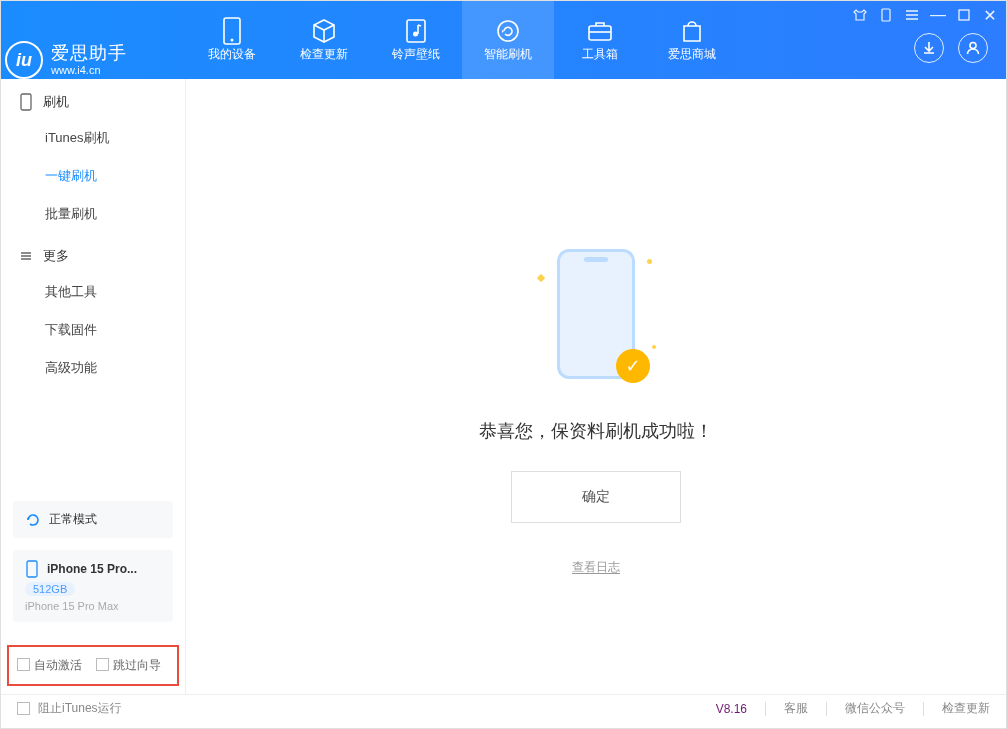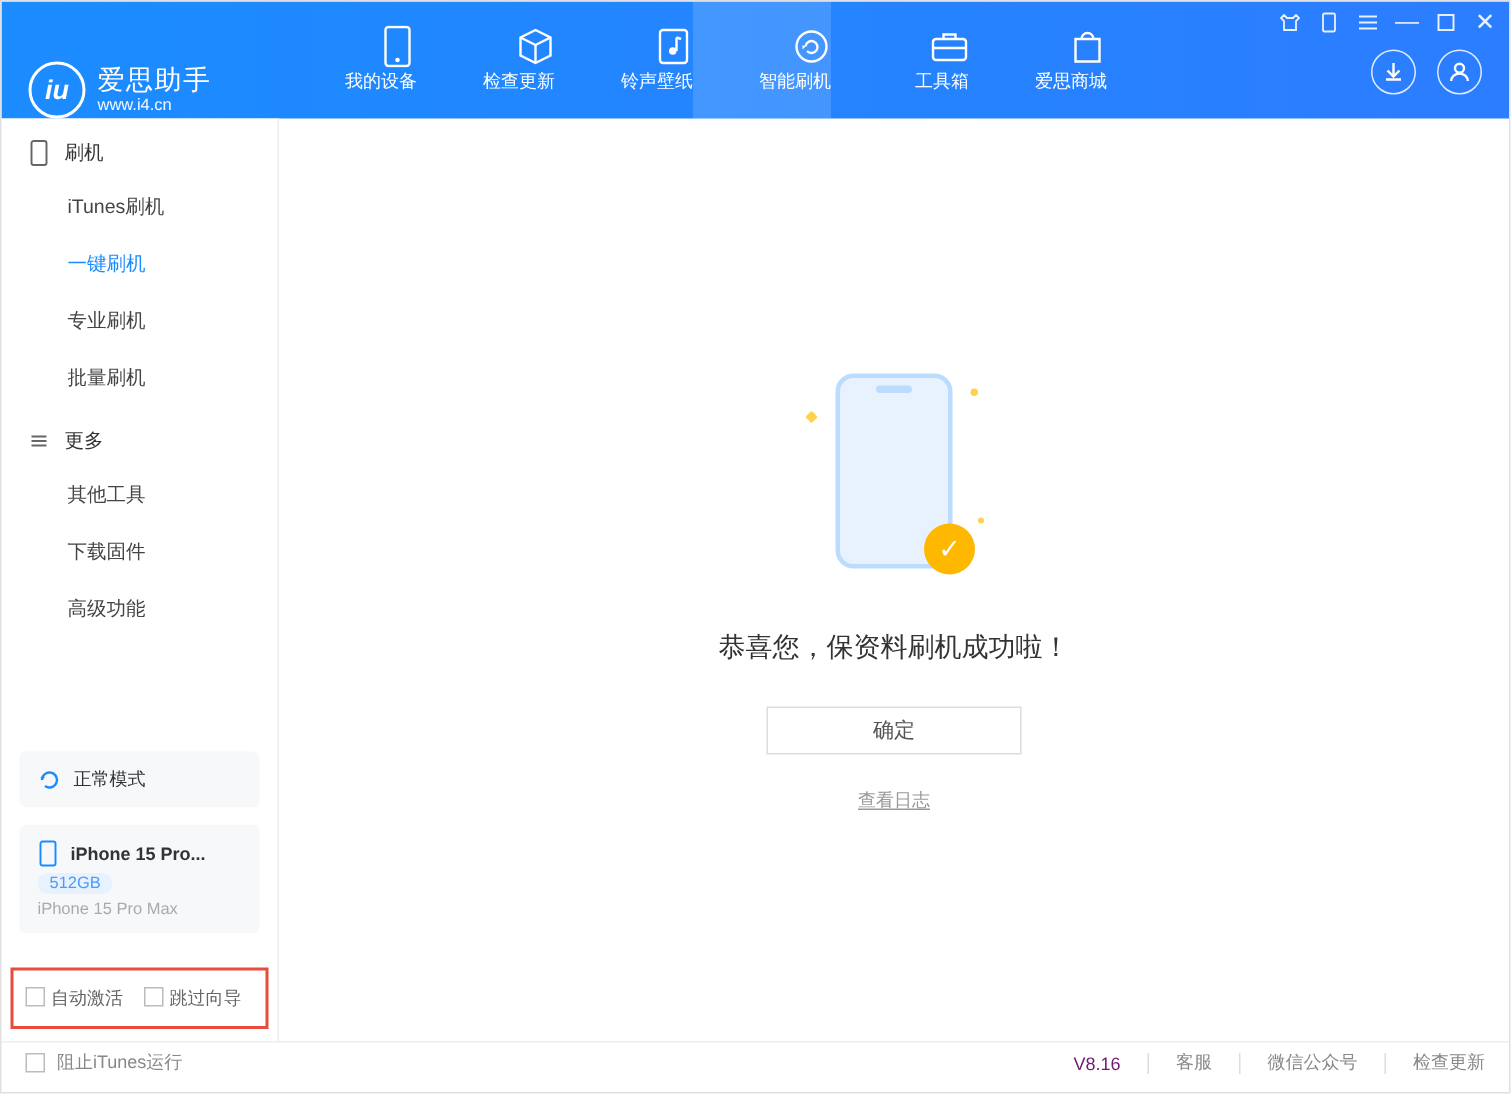--- a/index.html
+++ b/index.html
@@ -1,25 +1,25 @@
 <!DOCTYPE html>
 <html><head>
 <meta charset="utf-8">
 <style>
 * { margin: 0; padding: 0; box-sizing: border-box; font-family: "Microsoft YaHei", Arial, sans-serif; }
 body { background: #fff; width: 1007px; height: 729px; overflow: hidden; border: 1px solid #e0e0e0; }
 
 .header { height: 78px; background: linear-gradient(to right, #1b8cff, #2c7dff); display: flex; align-items: stretch; color: #fff; position: relative; }
-.logo-block { display: flex; align-items: center; padding: 0 18px; width: 185px; margin-top: 40px; }
+.logo-block { display: flex; align-items: center; padding: 0 4px; width: 185px; margin-top: 40px; }
 .logo-circle { width: 38px; height: 38px; border: 2.5px solid #fff; border-radius: 50%; display: flex; align-items: center; justify-content: center; margin-right: 8px; font-size: 18px; font-weight: bold; font-style: italic; }
 .logo-text .cn { font-size: 18px; font-weight: 500; letter-spacing: 1px; line-height: 1.1; }
 .logo-text .en { font-size: 11px; opacity: .95; line-height: 1.1; }
 
 .nav { display: flex; }
-.nav-item { width: 92px; display: flex; flex-direction: column; align-items: flex-end; justify-content: center; gap: 2px; cursor: pointer; font-size: 12px; }
+.nav-item { width: 92px; display: flex; flex-direction: column; align-items: center; justify-content: center; gap: 2px; cursor: pointer; font-size: 12px; }
 .nav-item.active { background: rgba(255,255,255,.15); }
 .nav-icon { width: 26px; height: 26px; display: flex; align-items: center; justify-content: center; }
 
 .win-controls { position: absolute; right: 8px; top: 6px; display: flex; gap: 10px; align-items: center; font-size: 14px; opacity: .9; }
 .win-controls span { cursor: pointer; display: inline-flex; width: 16px; height: 16px; align-items: center; justify-content: center; }
 .header-right-icons { position: absolute; right: 18px; bottom: 16px; display: flex; gap: 14px; }
 .circ-btn { width: 30px; height: 30px; border: 1.8px solid rgba(255,255,255,.85); border-radius: 50%; display: flex; align-items: center; justify-content: center; cursor: pointer; }
 
 .body-wrap { display: flex; height: 615px; }
 .sidebar { width: 185px; background: #fff; border-right: 1px solid #eee; position: relative; }
@@ -37,21 +37,21 @@
 .red-box { position: absolute; bottom: 8px; left: 6px; right: 6px; border: 2px solid #e74c3c; padding: 10px 8px; display: flex; gap: 14px; font-size: 12px; color: #666; margin-top: 24px; }
 .cb { width: 13px; height: 13px; border: 1px solid #bbb; display: inline-block; margin-right: 4px; vertical-align: -2px; }
 
 .main { flex: 1; position: relative; display: flex; flex-direction: column; align-items: center; justify-content: flex-start; padding-top: 170px; }
 .phone-ill { position: relative; width: 100px; height: 140px; margin-bottom: 30px; }
 .phone-ill .phone { width: 78px; height: 130px; border: 3px solid #bcdcff; border-radius: 12px; background: #e8f2ff; margin: 0 auto; position: relative; }
 .phone-ill .phone::before { content:""; position:absolute; top:5px; left:50%; transform:translateX(-50%); width:24px; height:5px; background:#bcdcff; border-radius:3px; }
 .phone-ill .badge { position: absolute; right: -4px; bottom: 6px; width: 34px; height: 34px; background: #ffb800; border-radius: 50%; display:flex; align-items:center; justify-content:center; color:#fff; font-size:18px; }
 .sparkle { position:absolute; background:#ffd24d; border-radius:50%; }
 .main-msg { font-size: 18px; color: #333; margin-bottom: 28px; }
-.ok-btn { width: 170px; height: 32px; border: 1px solid #ddd; background: #fff; font-size: 14px; color: #555; cursor: pointer; margin-bottom: 22px; }
+.ok-btn { width: 170px; height: 52px; border: 1px solid #ddd; background: #fff; font-size: 14px; color: #555; cursor: pointer; margin-bottom: 36px; }
 .log-link { font-size: 12px; color: #999; cursor: pointer; text-decoration: underline; text-underline-offset: 2px; }
 
 .footer { height: 28px; border-top: 1px solid #eee; display: flex; align-items: center; padding: 0 16px; font-size: 12px; color: #888; }
 .footer .cb-stop { display:flex; align-items:center; gap:4px; }
 .footer-right { margin-left: auto; display: flex; align-items: center; gap: 18px; }
 .footer-right .sep { width:1px; height:14px; background:#ddd; }
 .footer-right span{ cursor:pointer; }
 
 svg { display:block; }
 </style>
@@ -173,21 +173,20 @@
     <div class="side-group-title">
       <span>
           <svg width="14" height="18" viewBox="0 0 14 18">
             <rect x="2" y="1" width="10" height="16" rx="1.5" fill="none" stroke="#666" stroke-width="1.3"></rect>
           </svg>
         </span>
       <span style="font-weight:500">刷机</span>
     </div>
     <div class="side-item">iTunes刷机</div>
     <div class="side-item active">一键刷机</div>
-    <div class="side-item">专业刷机</div>
     <div class="side-item">批量刷机</div>
 
     <div class="side-group-title">
       <span>
           <svg width="14" height="14" viewBox="0 0 14 14">
             <path d="M2 4 H12 M2 7 H12 M2 10 H12" stroke="#666" stroke-width="1.3"></path>
           </svg>
         </span>
       <span style="font-weight:500">更多</span>
     </div>

